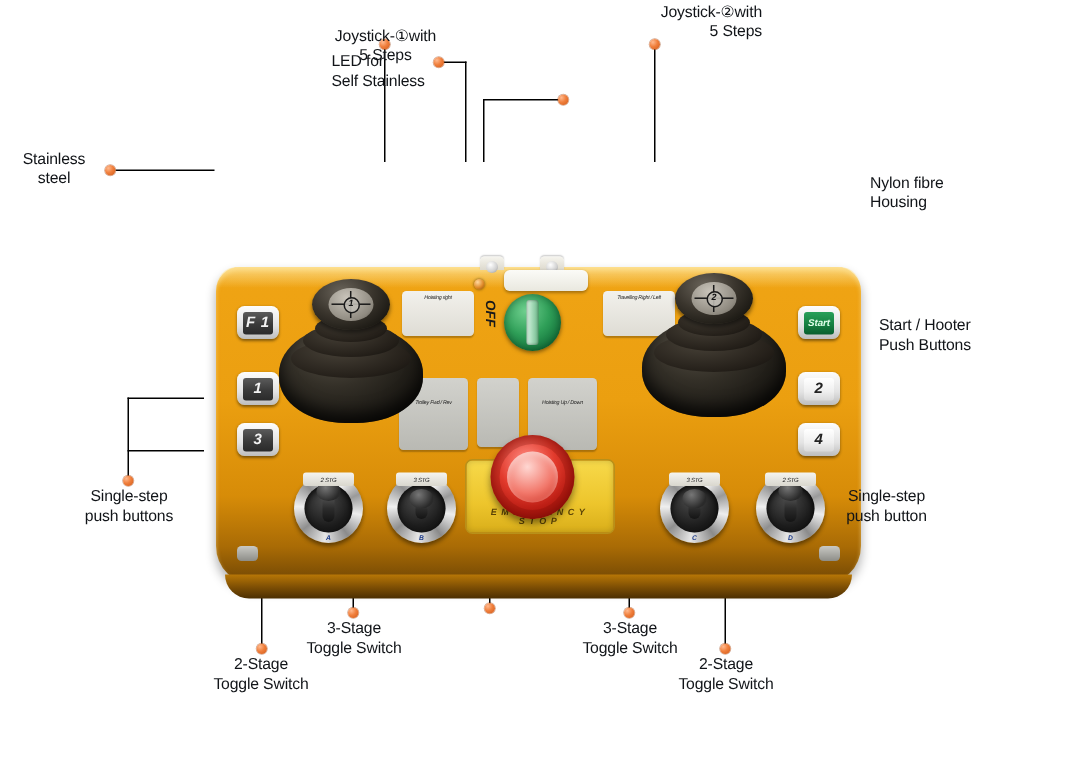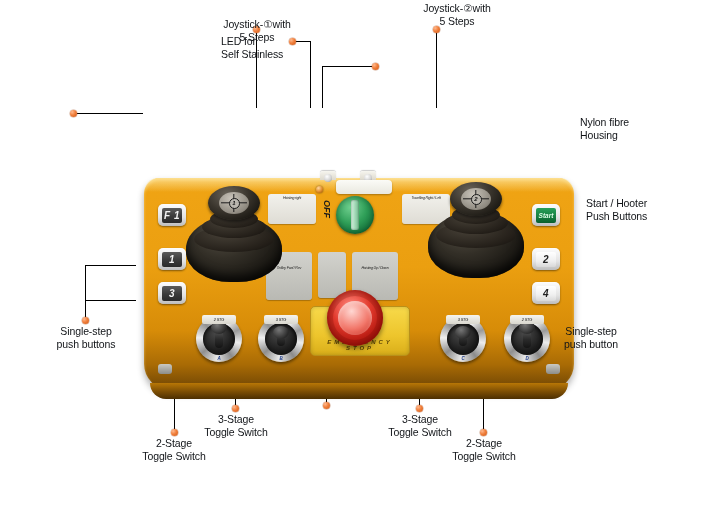--- a/index.html
+++ b/index.html
@@ -440,28 +440,30 @@
     </div>
   </div>
 
   <div class="lbl c" style="left:186px;top:18px;width:142px;">Joystick-①with
 5 Steps</div>
 
   <div class="lbl l" style="left:221px;top:35px;width:95px;">LED for
 Self Stainless</div>
 
 
-  <div class="lbl c" style="left:386px;top:2px;width:142px;">Joystick-②with
+  <div class="lbl c" style="left:366px;top:2px;width:142px;text-align:right;">Joystick-②with
 5 Steps</div>
 
+  <div class="lbl c" style="left:5px;top:100px;width:62px;">Stainless
+steel</div>
 
   <div class="lbl l" style="left:580px;top:116px;width:100px;">Nylon fibre
 Housing</div>
 
-  <div class="lbl l" style="left:586px;top:197px;width:120px;">Start / Hooter
+  <div class="lbl l" style="left:586px;top:211px;width:120px;">Start / Hooter
 Push Buttons</div>
 
   <div class="lbl c" style="left:38px;top:325px;width:96px;">Single-step
 push buttons</div>
 
   <div class="lbl c" style="left:541px;top:325px;width:100px;">Single-step
 push button</div>
 
   <div class="lbl c" style="left:122px;top:437px;width:104px;">2-Stage
 Toggle Switch</div>

